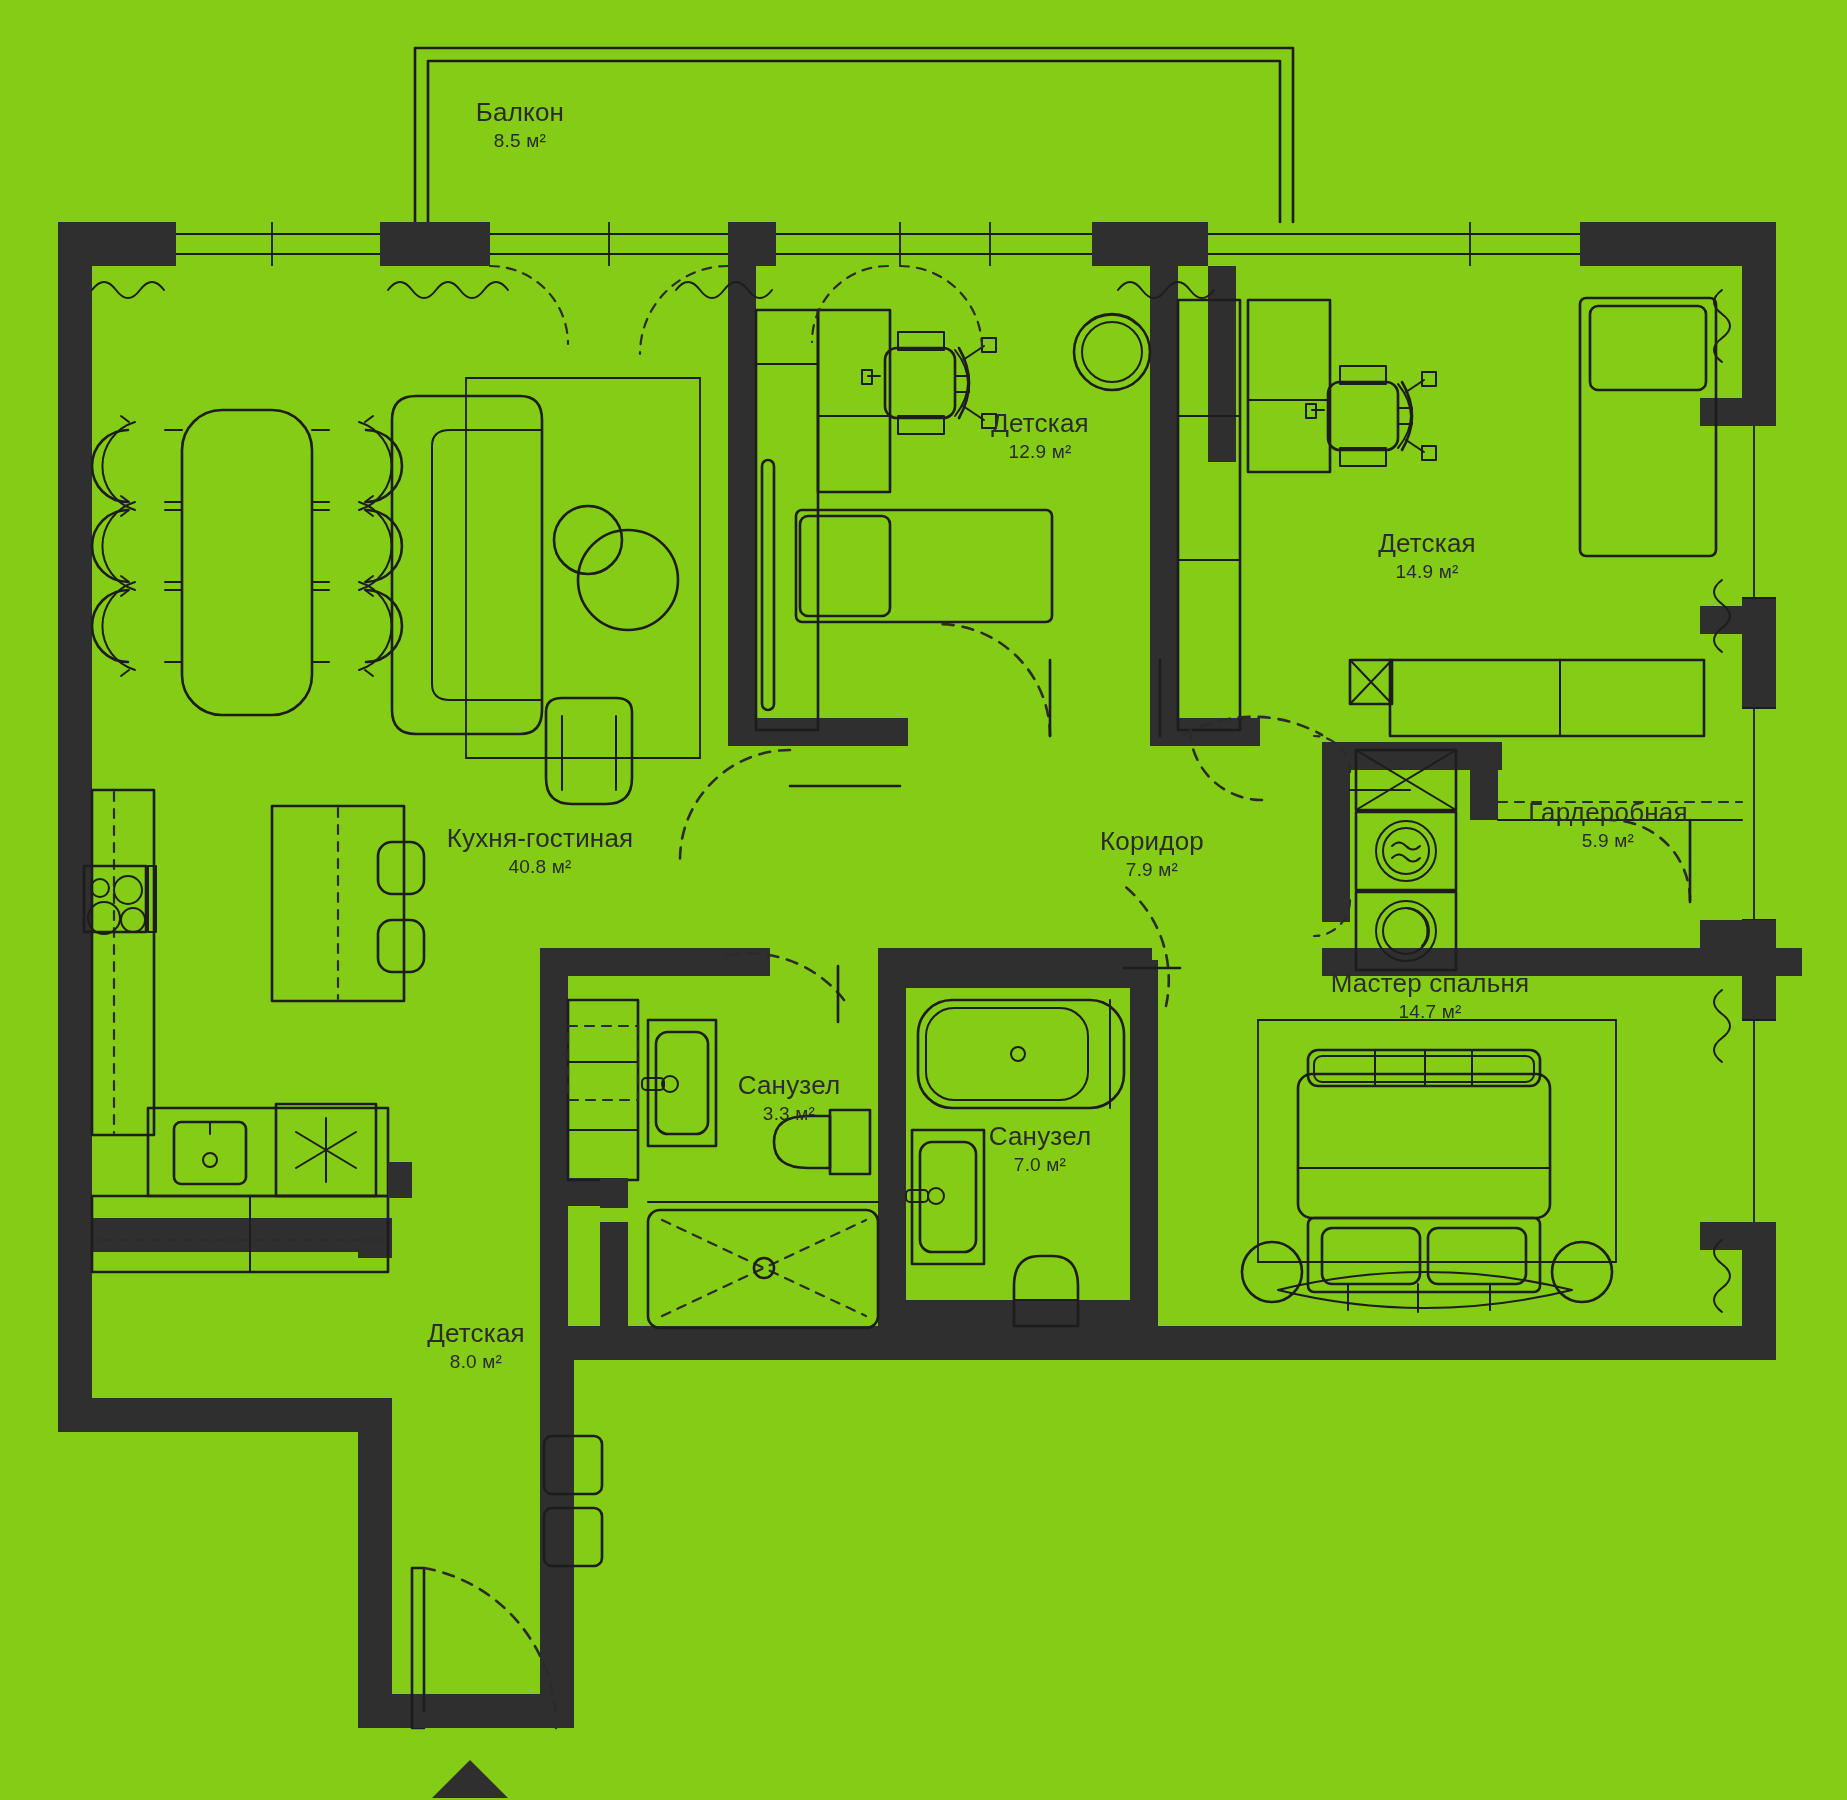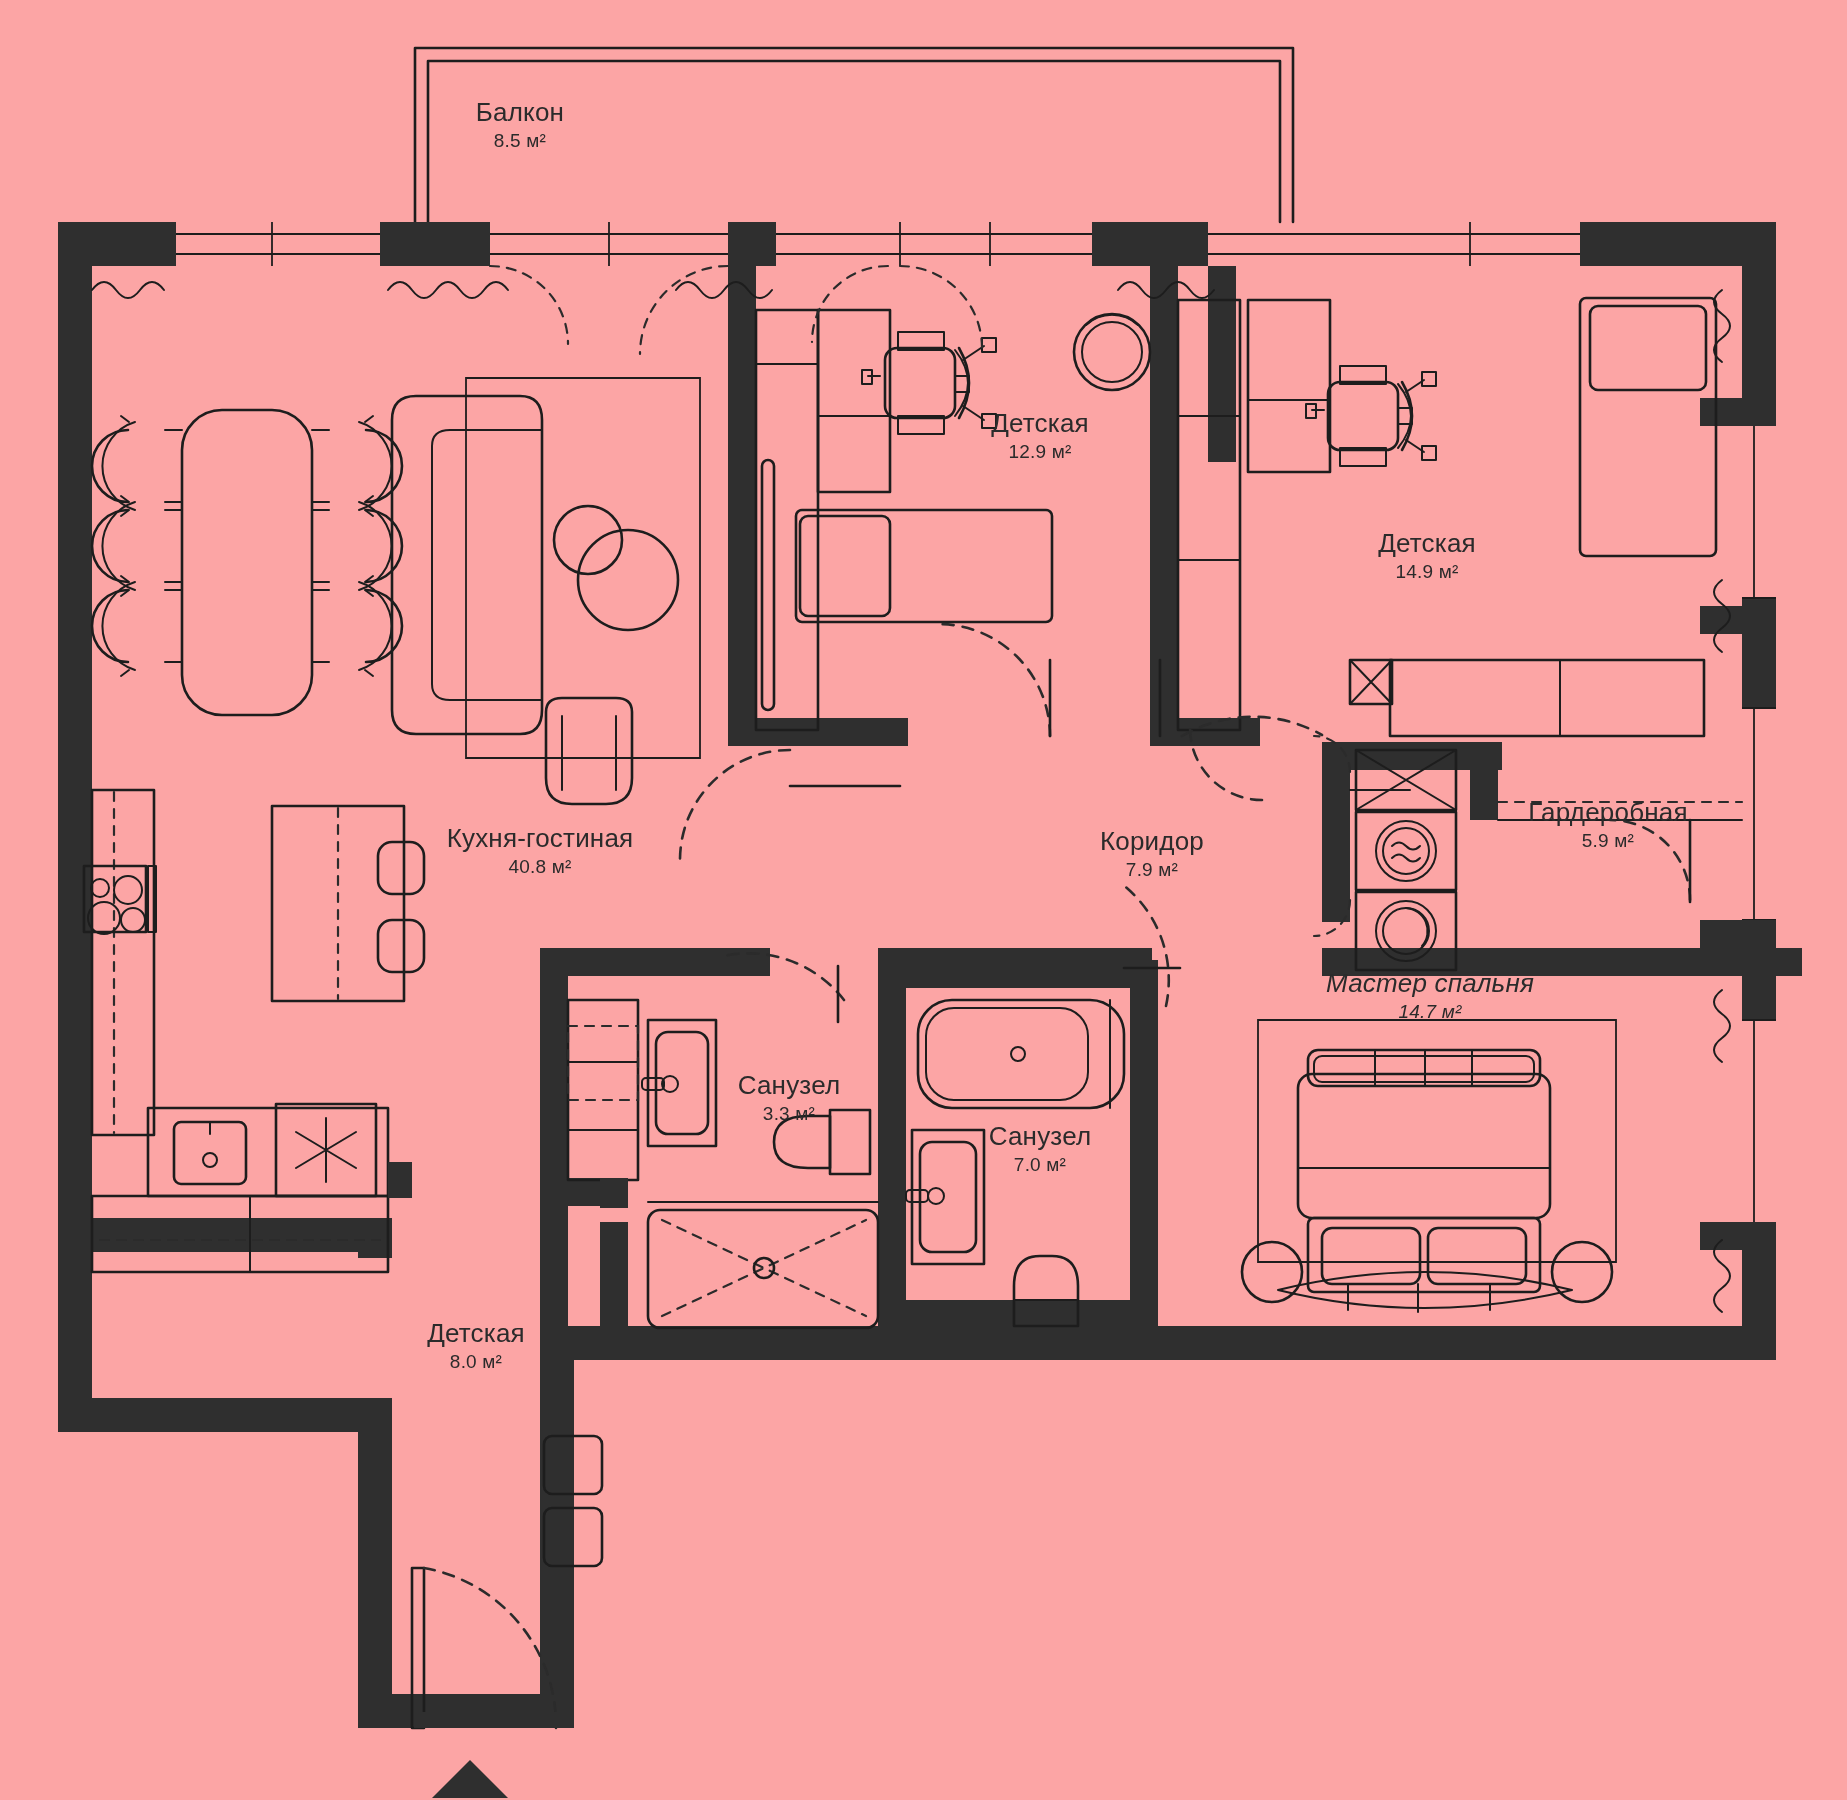--- a/index.html
+++ b/index.html
@@ -1,17 +1,17 @@
 <!DOCTYPE html>
 <html><head>
 <meta charset="utf-8">
 <style>
   html,body{margin:0;padding:0;background:#ffffff;}
   body{font-family:"Liberation Sans",sans-serif;}
-  #plan-root{position:relative;width:1847px;height:1800px;background:#fca5a5;overflow:hidden;}
+  #plan-root{position:relative;width:1847px;height:1800px;background:#84cc16;overflow:hidden;}
   #plan-svg{position:absolute;left:0;top:0;width:1847px;height:1800px;}
   .room-label{position:absolute;text-align:center;color:#2b2b2b;font-family:"Liberation Sans",sans-serif;line-height:1.28;white-space:nowrap;}
   .room-label .rl-name{font-size:26px;letter-spacing:.2px;}
   .room-label .rl-area{font-size:19px;letter-spacing:.2px;}
 </style>
 </head>
 <body>
 
 <div id="plan-root">
 
@@ -525,21 +525,21 @@
   <div class="room-label" style="left:1152px;top:805px;transform:translateX(-50%);margin-top:20px;">
     <div class="rl-name">Коридор</div>
     <div class="rl-area">7.9 м²</div>
   </div>
 
   <div class="room-label" style="left:1608px;top:796px;transform:translateX(-50%);">
     <div class="rl-name">Гардеробная</div>
     <div class="rl-area">5.9 м²</div>
   </div>
 
-  <div class="room-label" style="left:1430px;top:967px;transform:translateX(-50%);font-style:italic;">
+  <div class="room-label" style="left:1430px;top:967px;transform:translateX(-50%);">
     <div class="rl-name">Мастер спальня</div>
     <div class="rl-area">14.7 м²</div>
   </div>
 
   <div class="room-label" style="left:789px;top:1069px;transform:translateX(-50%);">
     <div class="rl-name">Санузел</div>
     <div class="rl-area">3.3 м²</div>
   </div>
 
   <div class="room-label" style="left:1040px;top:1120px;transform:translateX(-50%);">

